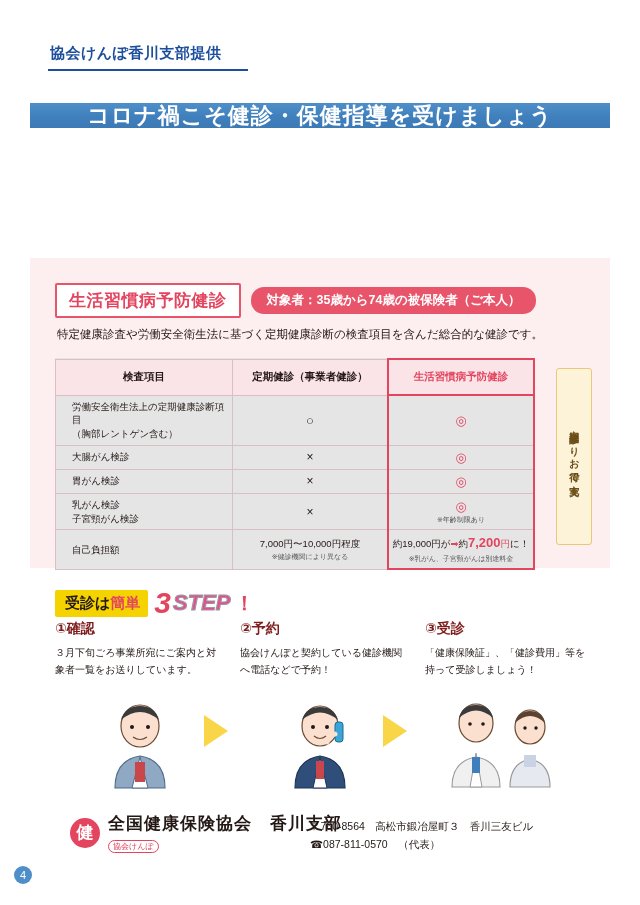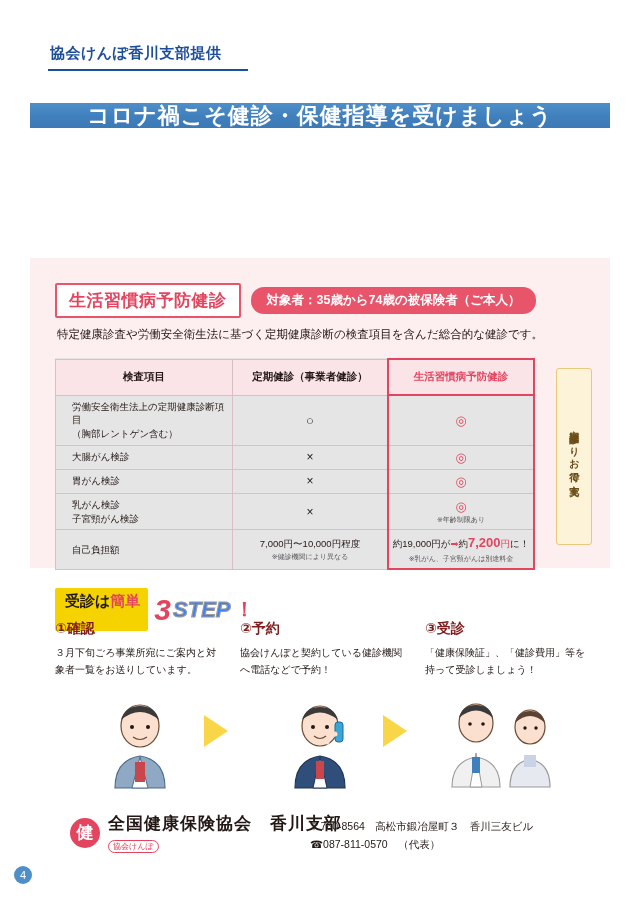--- a/index.html
+++ b/index.html
@@ -98,28 +98,28 @@
     writing-mode:vertical-rl;font-size:10px;font-weight:bold;color:#6b4e18;
     line-height:1.35;letter-spacing:1px;
   }
 
   
   .step-head{
     position:absolute;left:55px;top:588px;display:flex;align-items:center;
   }
   .step-head .yellow-box{
     background:#f5d300;color:#e3455f;font-size:15px;font-weight:bold;
-    padding:4px 8px 20px 10px;border-radius:2px;white-space:nowrap;
+    padding:4px 8px 4px 10px;border-radius:2px;white-space:nowrap;
   }
   .step-head .yellow-box .blk{color:#231815;}
   .step-head .three{
     color:#e3455f;font-size:30px;font-weight:bold;font-style:italic;margin-left:6px;line-height:1;
   }
   .step-head .stepword{
-    color:#3b82f6;-webkit-text-stroke:1.2px #9b9b9b;font-size:22px;font-style:italic;
+    color:#ec4899;-webkit-text-stroke:1.2px #9b9b9b;font-size:22px;font-style:italic;
     font-weight:bold;margin-left:2px;line-height:1;
   }
   .step-head .excl{color:#e3455f;font-size:20px;font-weight:bold;margin-left:4px;}
 
   
   .steps{position:absolute;left:55px;top:620px;width:530px;height:170px;}
   .step{position:absolute;width:165px;}
   .step .hd{color:#7f1d1d;font-size:14px;font-weight:bold;margin-bottom:6px;}
   .step .bd{font-size:10px;line-height:1.7;color:#231815;}
   .s1{left:0;}

